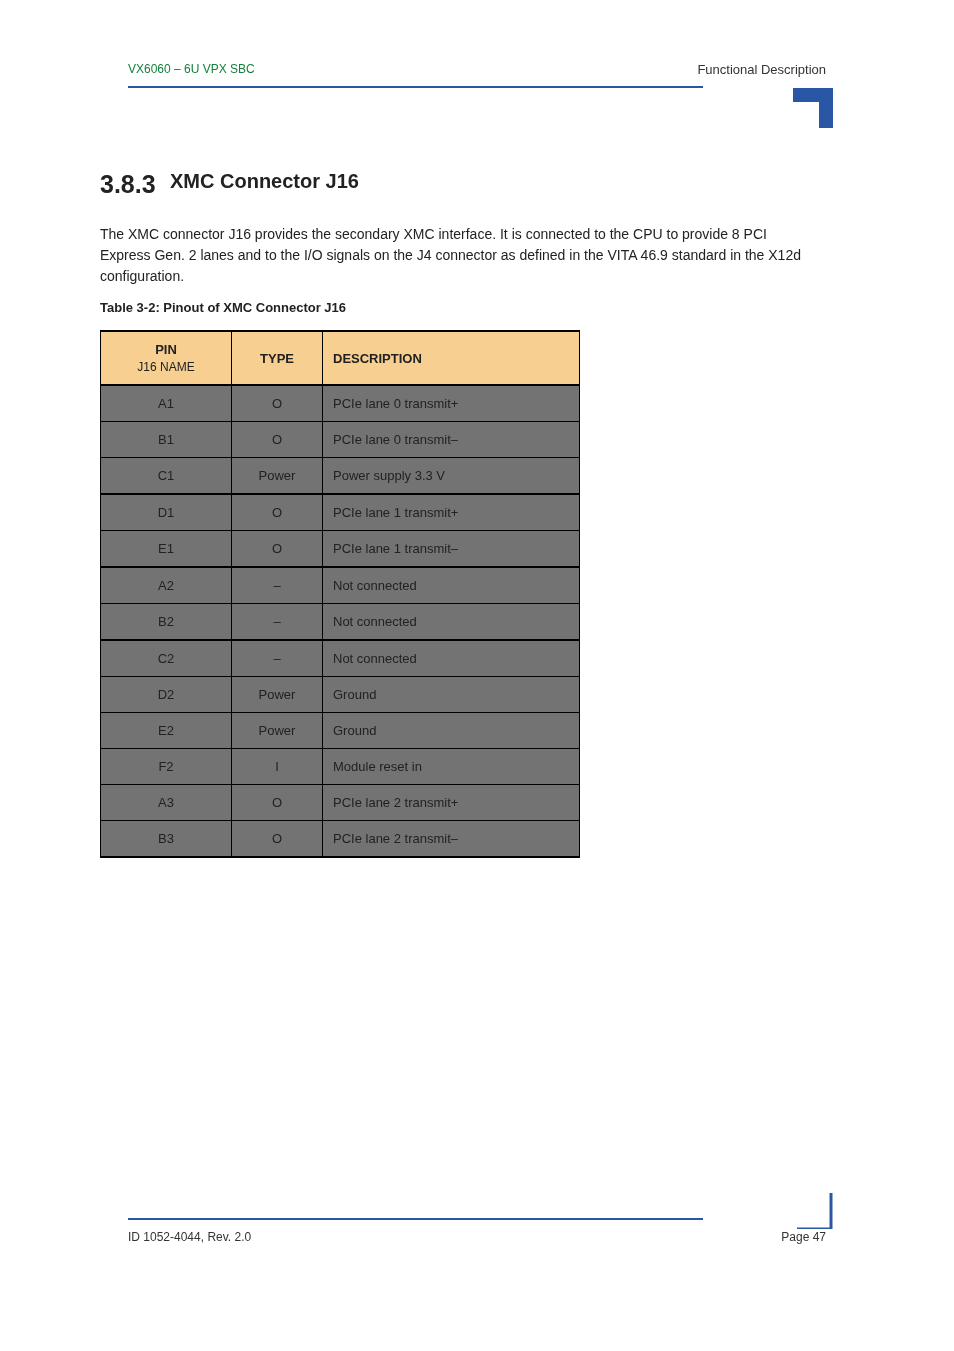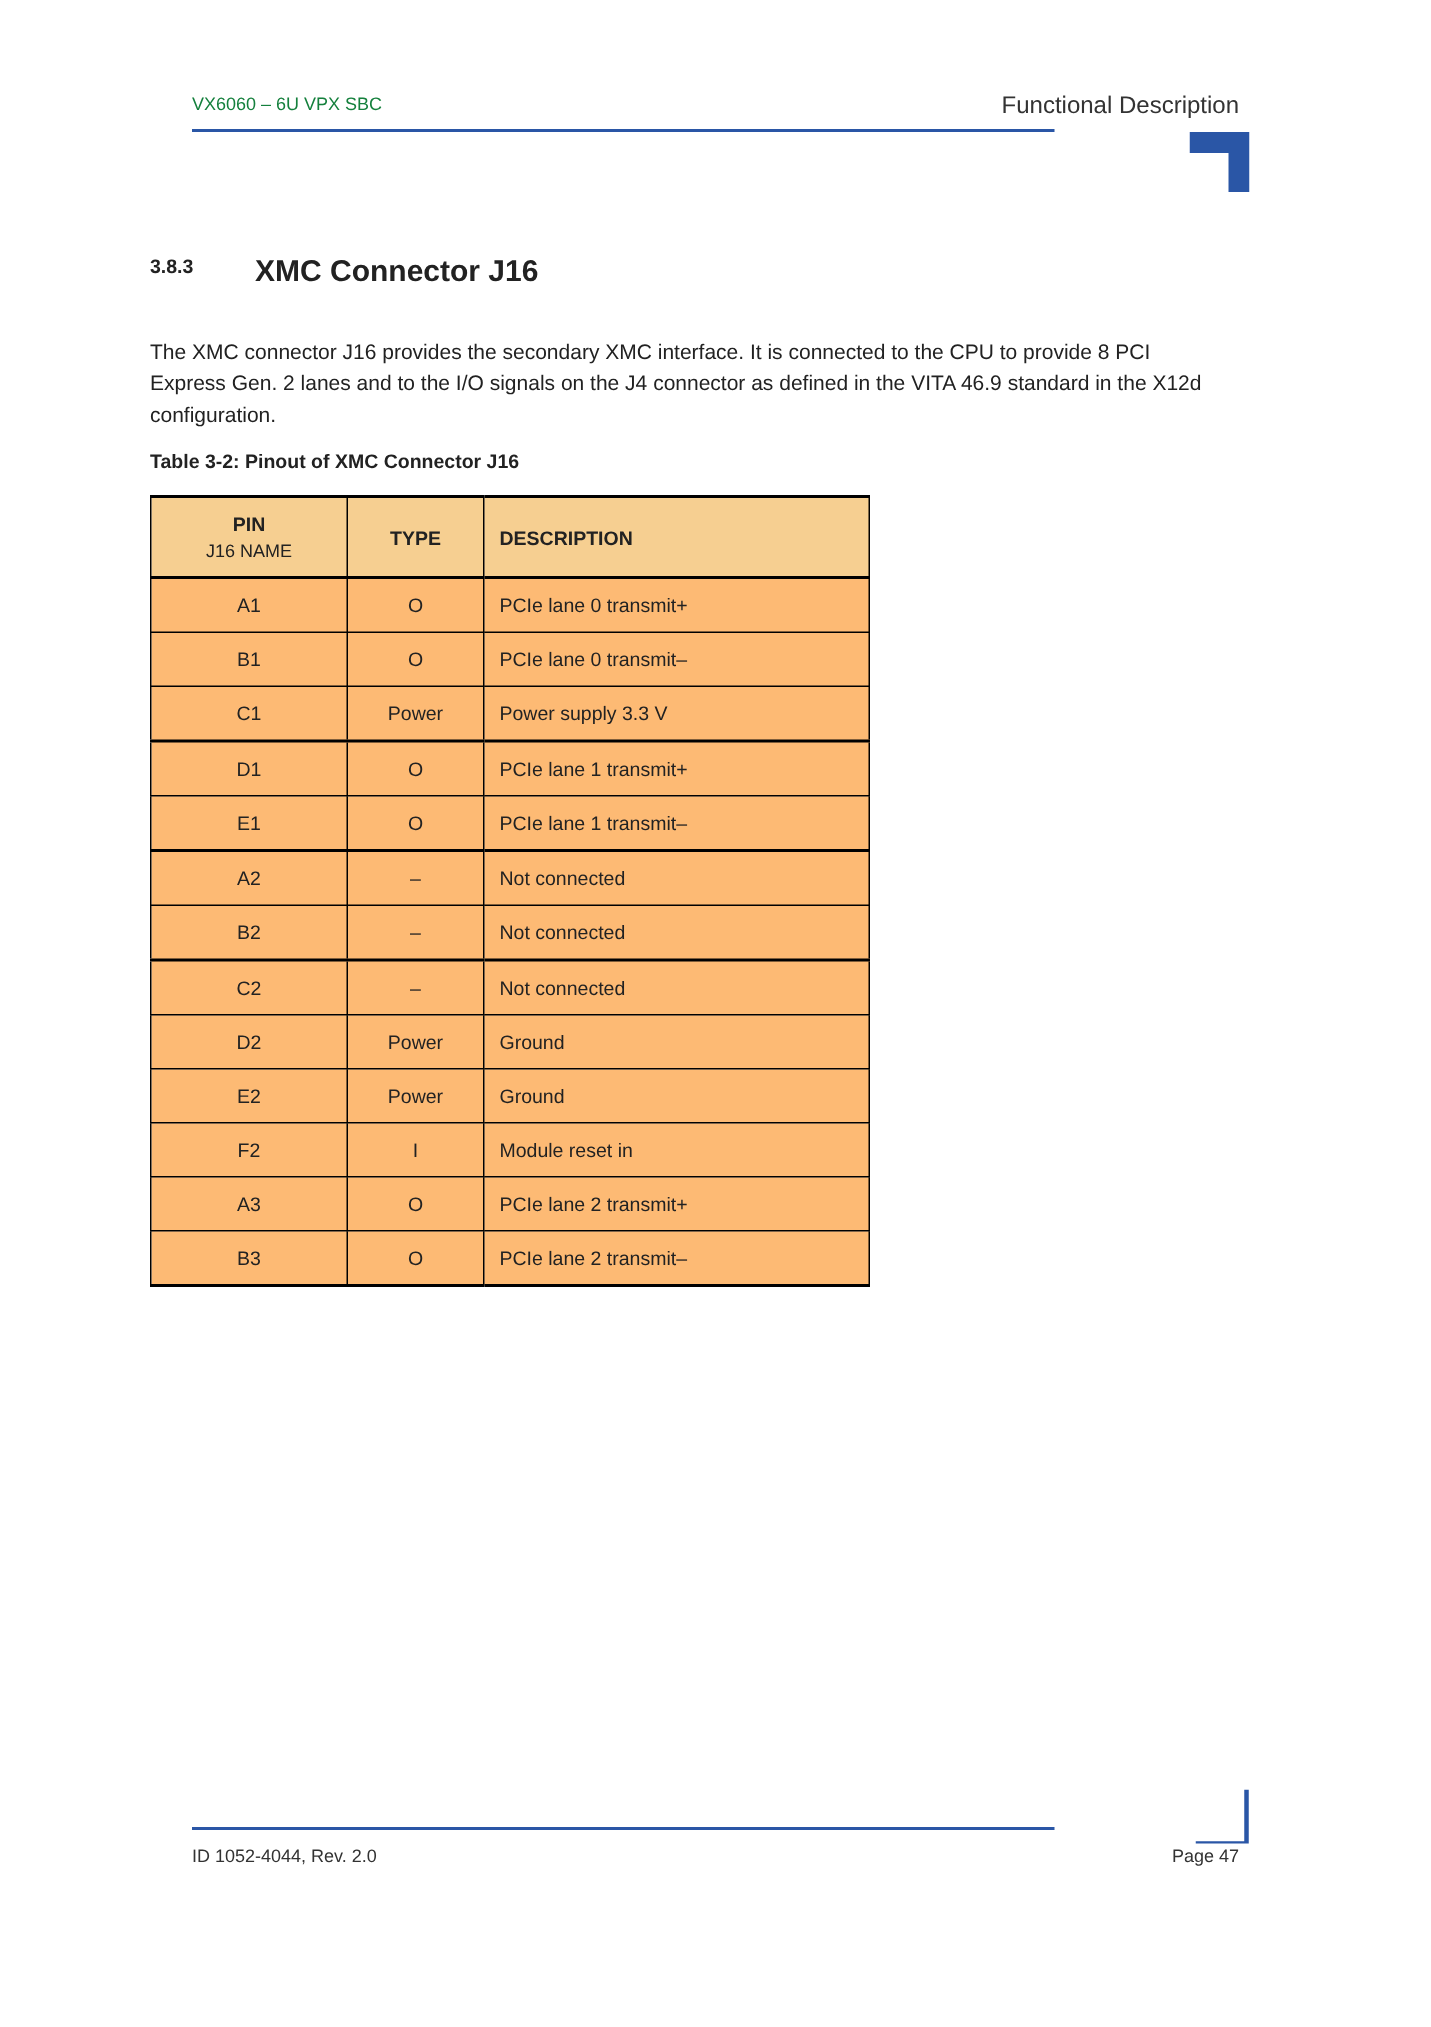--- a/index.html
+++ b/index.html
@@ -35,28 +35,28 @@
     position: absolute;
     left: 128px;
     top: 62px;
     font-size: 12px;
     color: #15803d;
   }
   .header-right {
     position: absolute;
     right: 128px;
     top: 62px;
-    font-size: 16px;
+    font-size: 13px;
     color: #333;
   }
   .section-num {
     position: absolute;
     left: 100px;
     top: 170px;
-    font-size: 13px;
+    font-size: 25px;
     font-weight: bold;
   }
   .section-title {
     position: absolute;
     left: 170px;
     top: 170px;
     font-size: 20px;
     font-weight: bold;
   }
   .para {
@@ -80,21 +80,21 @@
     top: 330px;
     border-collapse: collapse;
     width: 480px;
     font-size: 13px;
     padding-left: 12px;
   }
   table.pins th, table.pins td {
     border: 1px solid #000;
     padding: 10px 10px;
     text-align: left;
-    background: #fdba74;
+    background: #737373;
     vertical-align: middle;
   }
   table.pins th {
     background: #f6cf91;
     font-weight: bold;
   }
   table.pins .head-sub {
     display: block;
     font-weight: normal;
     font-size: 12px;

